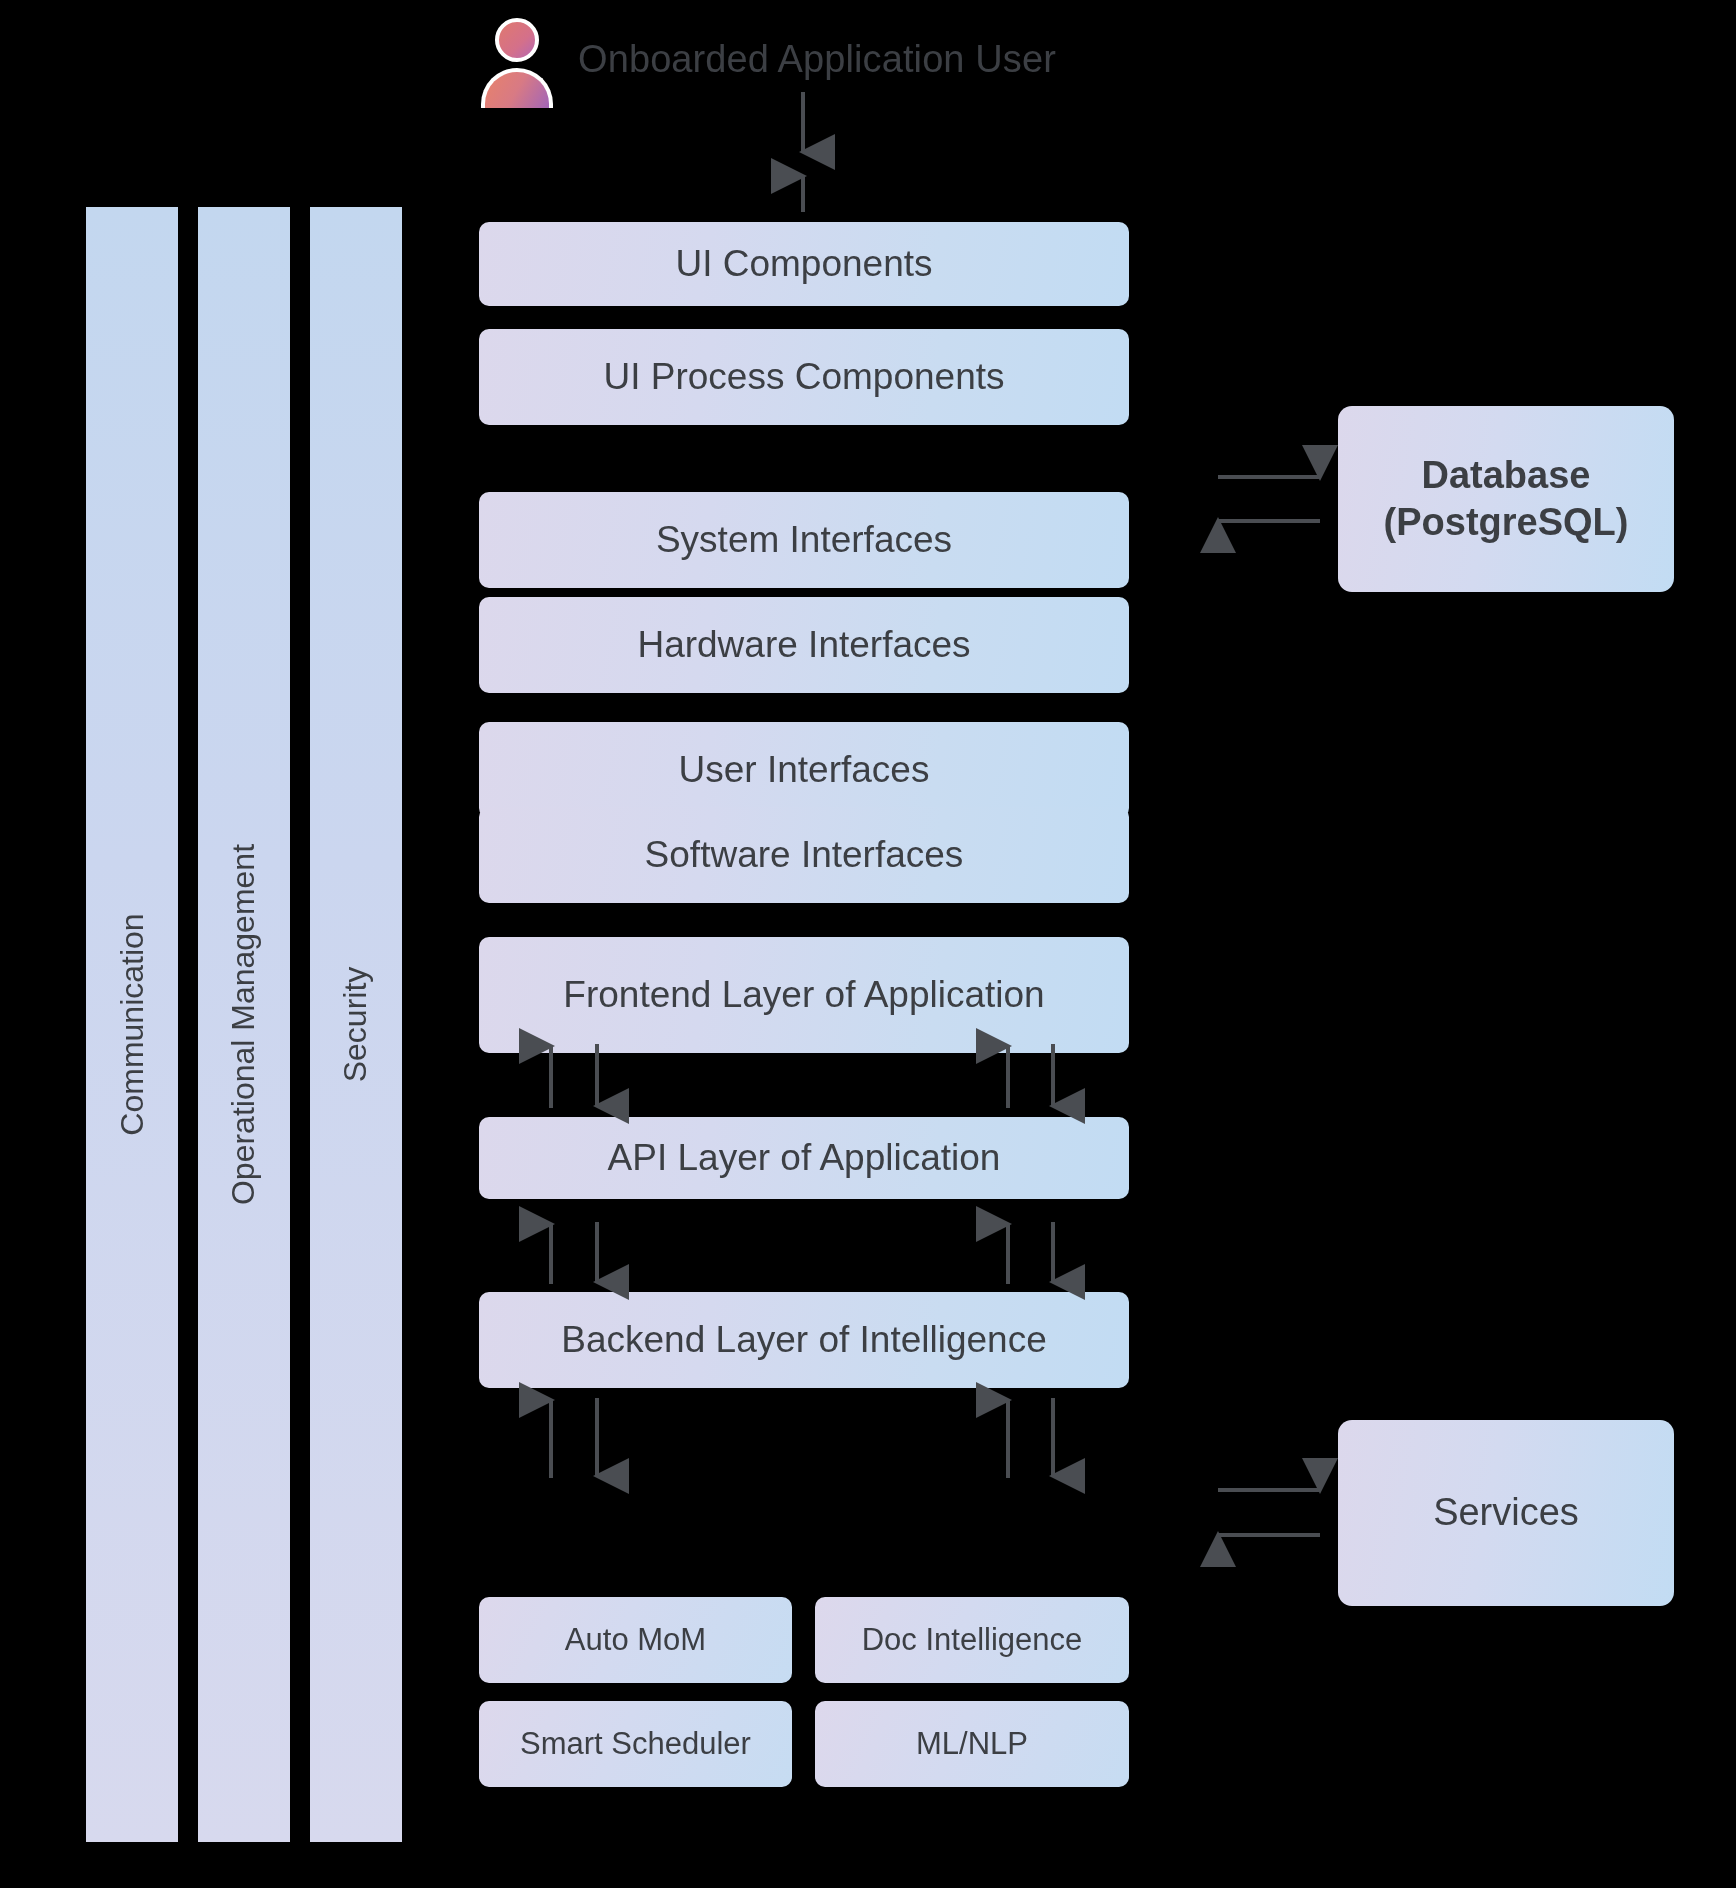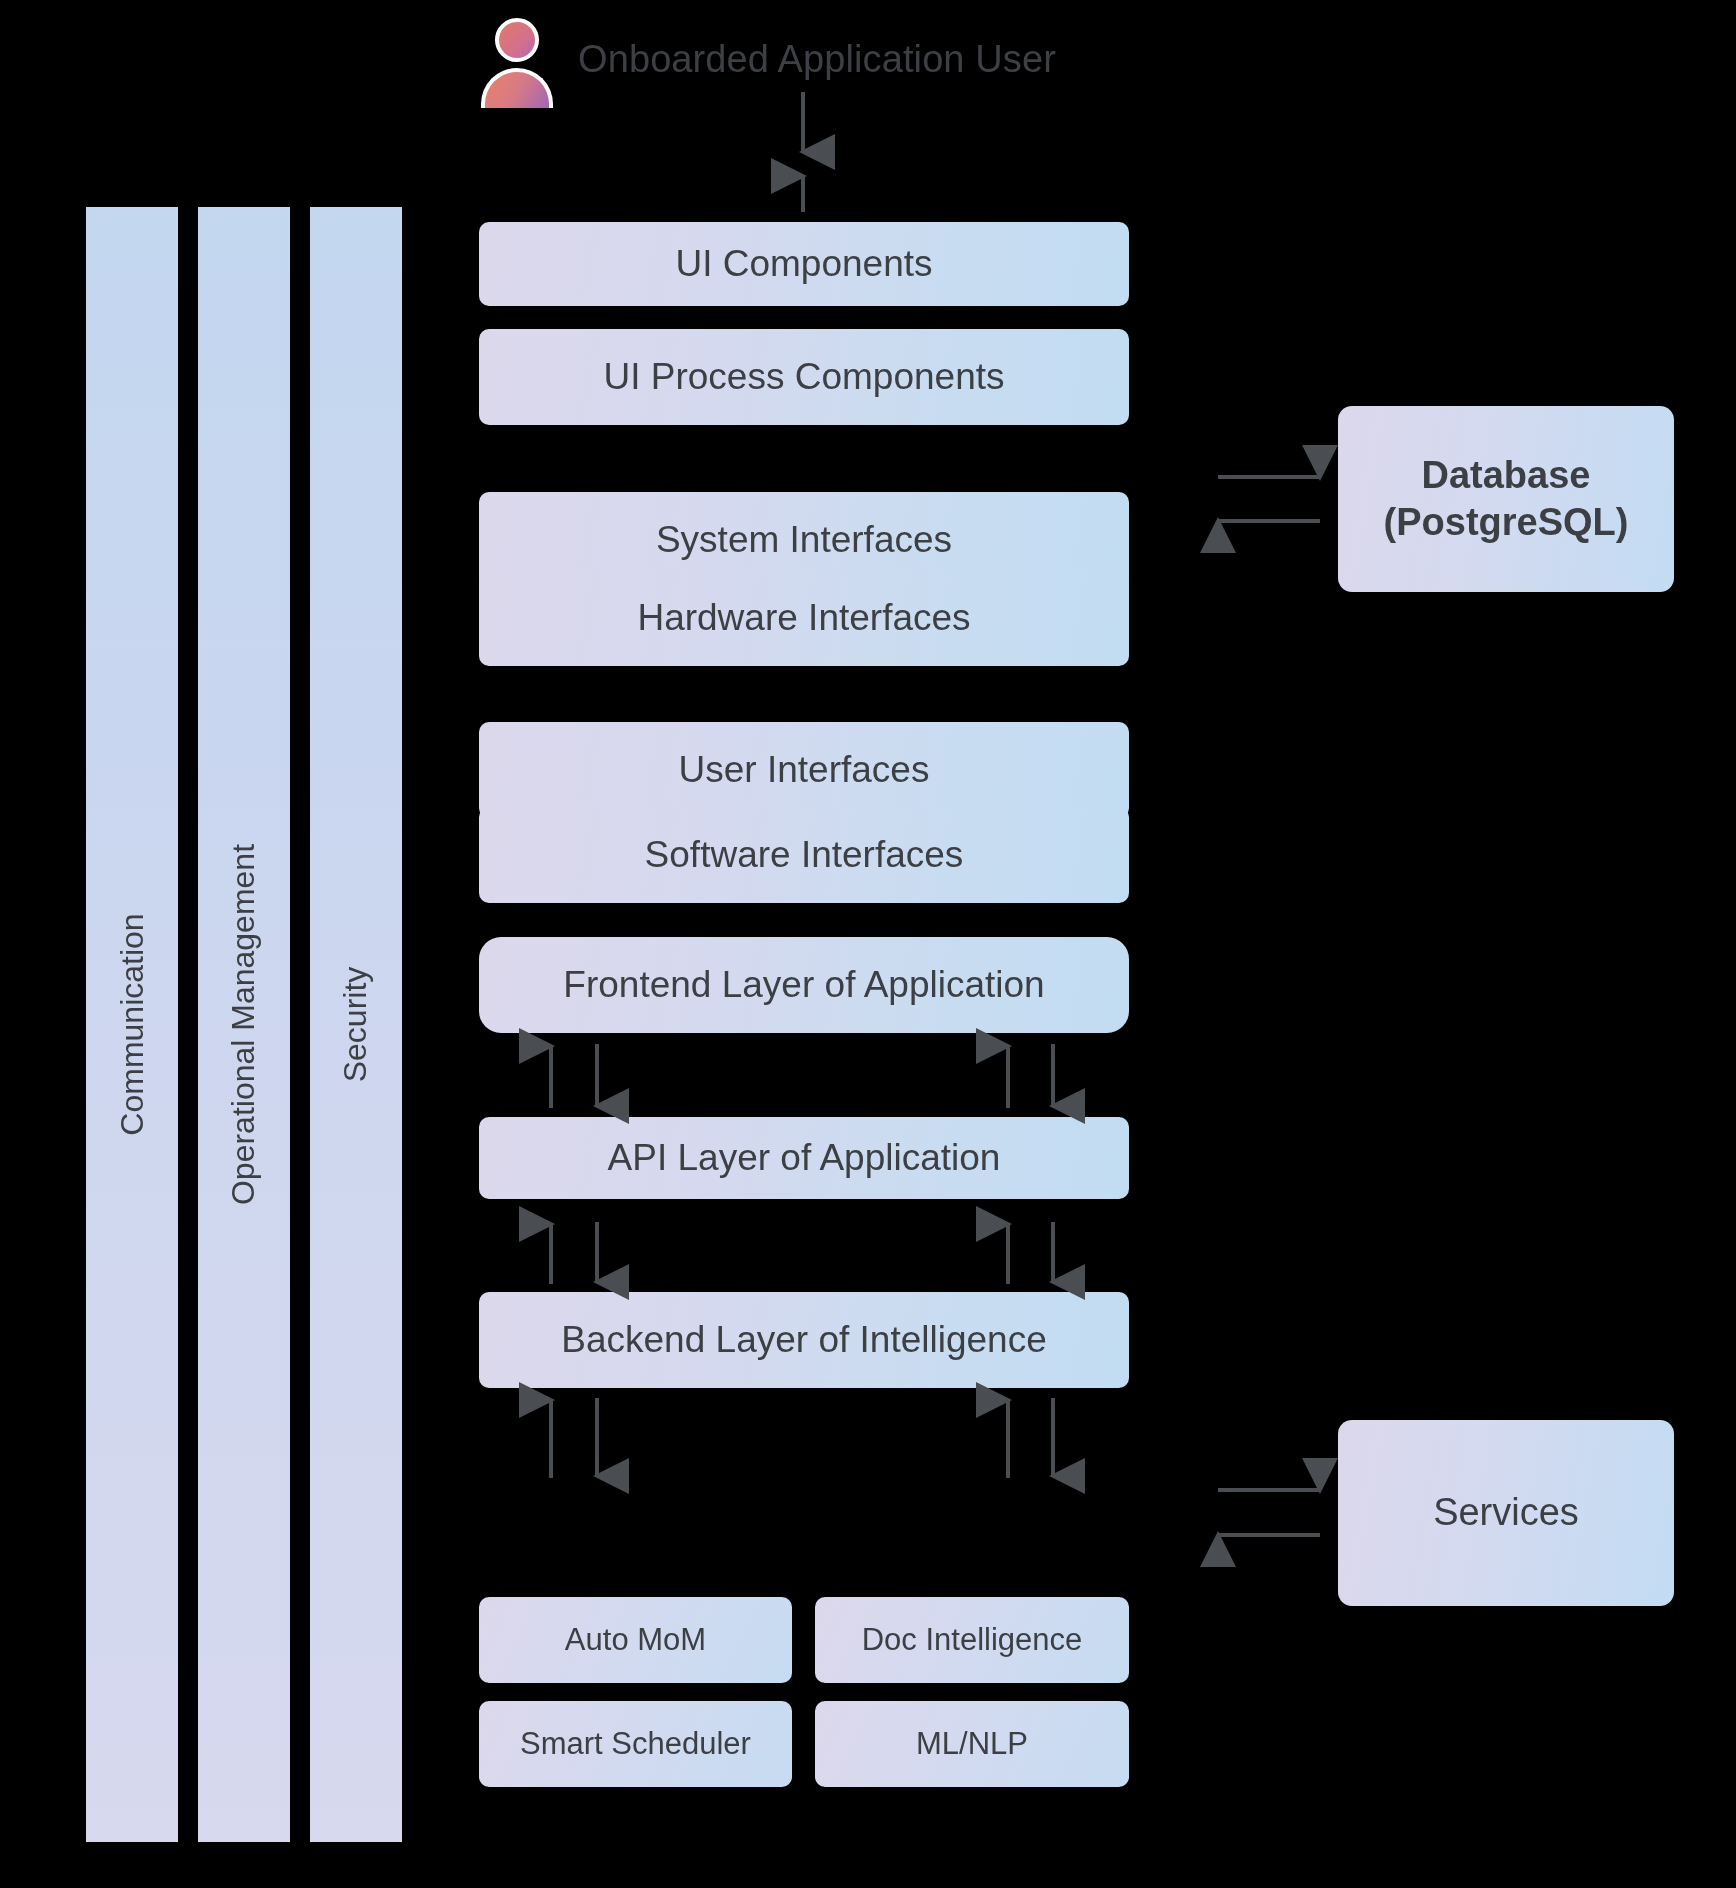--- a/index.html
+++ b/index.html
@@ -153,30 +153,30 @@
 
   <div class="mbox" style="top:222px;height:84px;">
       <span>UI Components</span>
     </div>
   <div class="mbox" style="top:329px;height:96px;">
       <span>UI Process Components</span>
     </div>
   <div class="mbox" style="top:492px;height:96px;">
       <span>System Interfaces</span>
     </div>
-  <div class="mbox" style="top:570px;height:96px;">
+  <div class="mbox" style="top:597px;height:96px;">
       <span>Hardware Interfaces</span>
     </div>
   <div class="mbox" style="top:702px;height:96px;margin-top:20px;">
       <span>User Interfaces</span>
     </div>
   <div class="mbox" style="top:807px;height:96px;">
       <span>Software Interfaces</span>
     </div>
-  <div class="mbox" style="top:937px;height:96px;border-radius:22px;">
+  <div class="mbox" style="top:937px;height:116px;">
       <span>Frontend Layer of Application</span>
     </div>
   <div class="mbox" style="top:1117px;height:82px;">
       <span>API Layer of Application</span>
     </div>
   <div class="mbox" style="top:1292px;height:96px;">
       <span>Backend Layer of Intelligence</span>
     </div>
 
   <div class="sbox" style="left:479px;top:1597px;width:313px;height:86px;">

